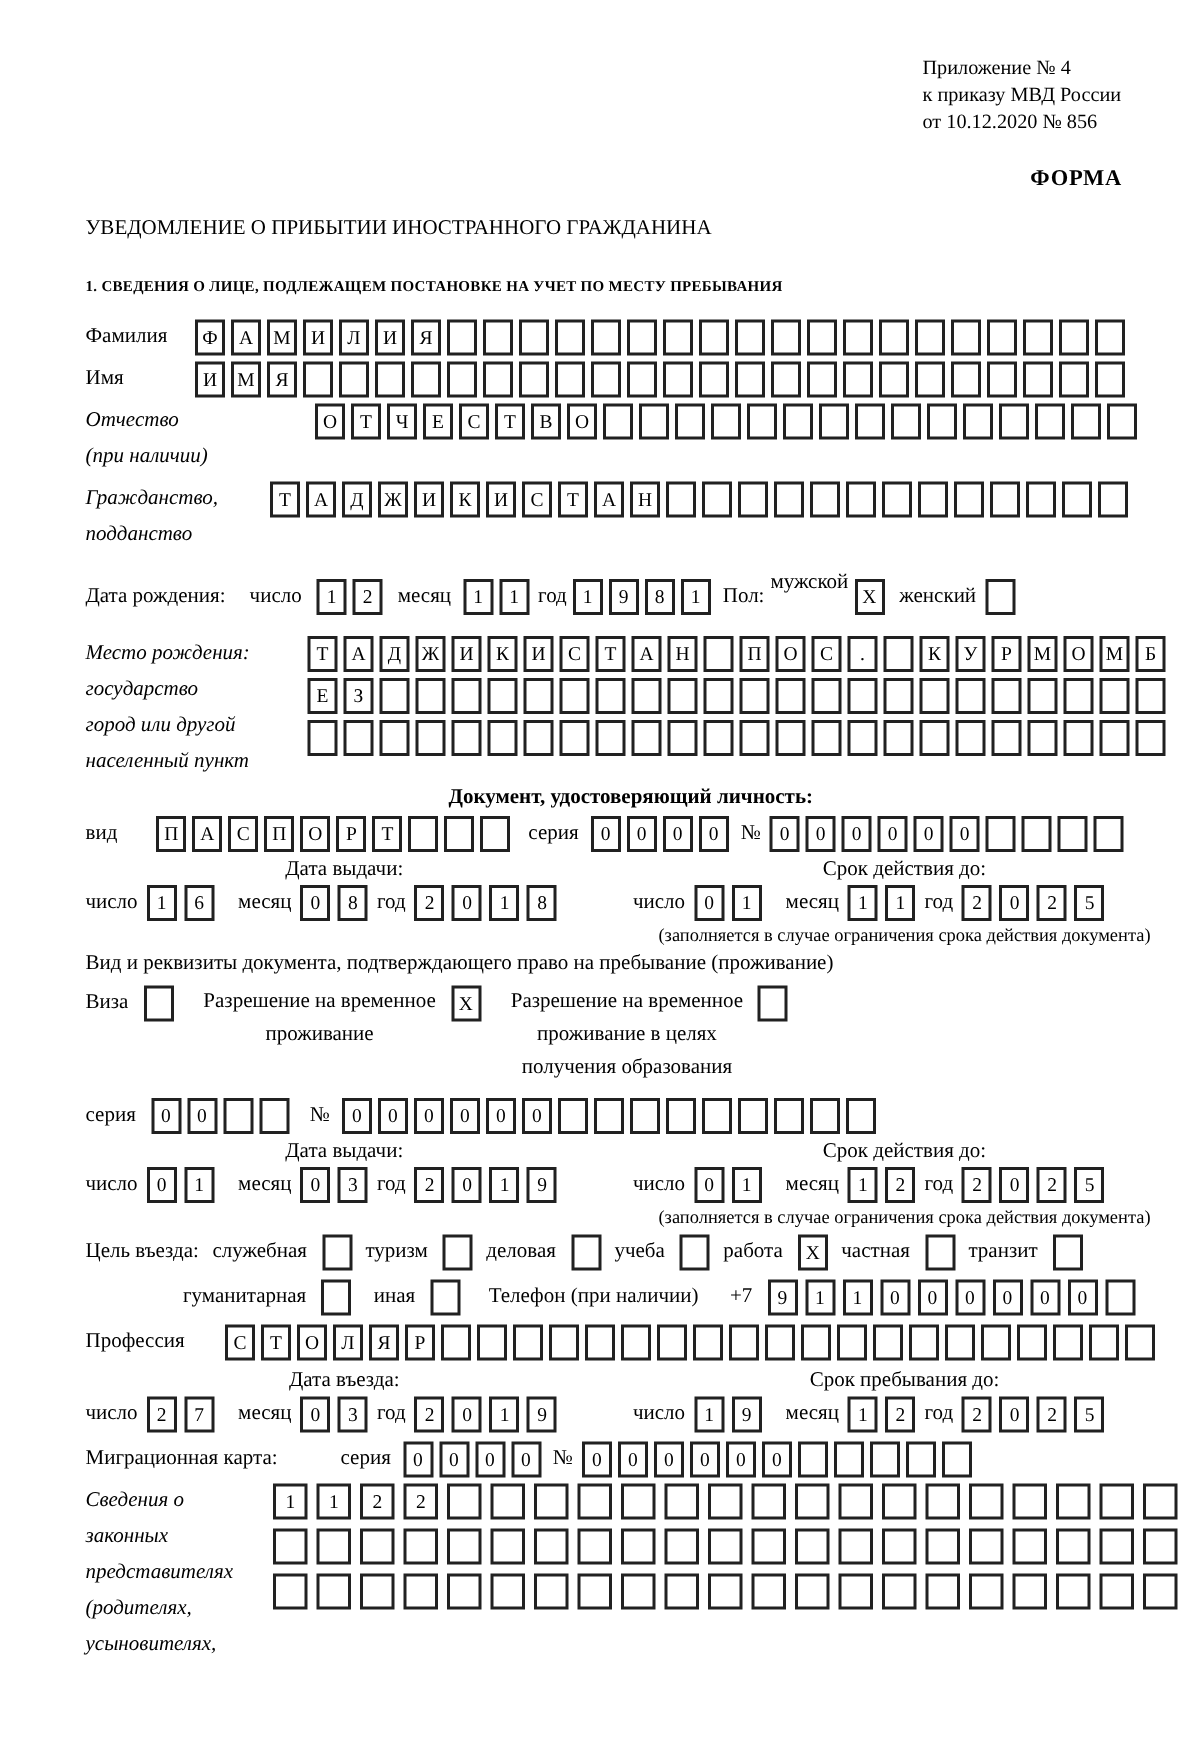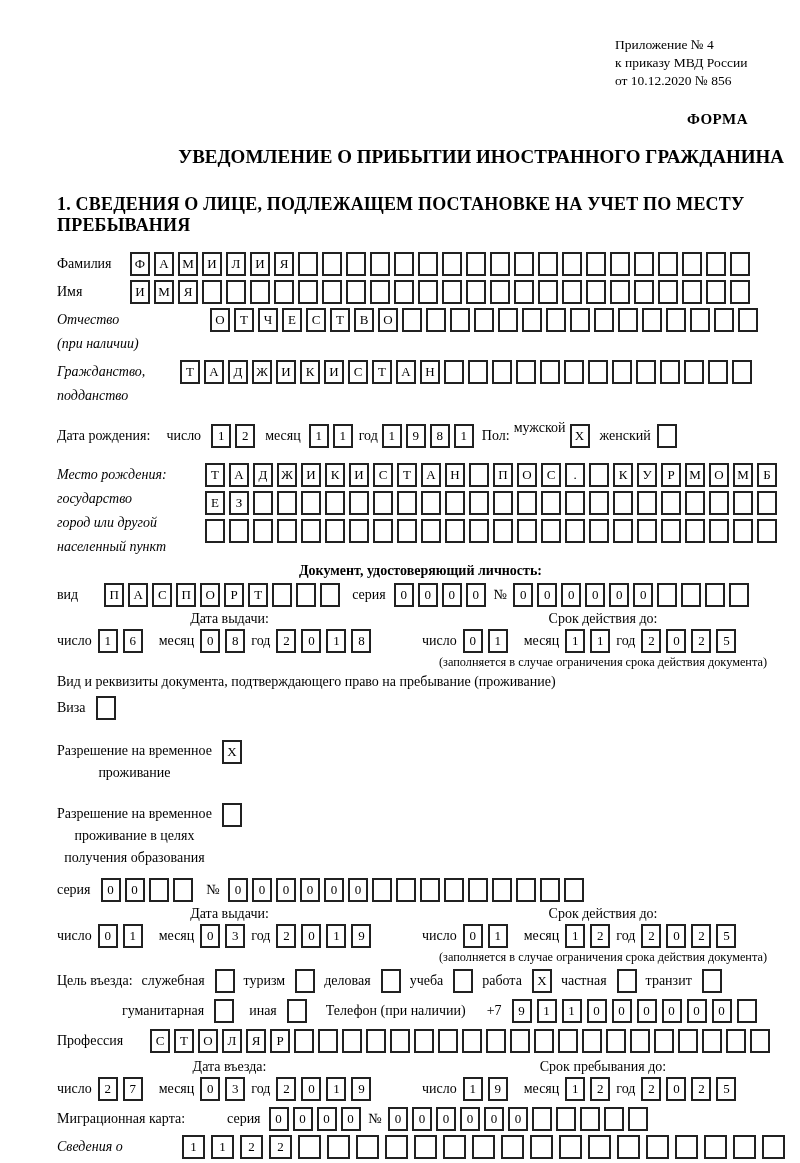--- a/index.html
+++ b/index.html
@@ -3,23 +3,23 @@
 <meta charset="utf-8">
 <style>
   html,body{margin:0;padding:0;background:#fff;}
   body{width:800px;height:1163px;font-family:"Liberation Serif",serif;color:#000;font-size:14px;overflow:hidden;}
   .page{padding:36px 16px 0 57px;position:relative;}
 
   
   .appendix{margin-left:558px;font-size:13.5px;line-height:1.32;}
   .edition{margin-left:558px;font-size:12.5px;line-height:1.3;margin-top:5px;}
   .form-label{text-align:right;margin:22px 36px 0 0;font-weight:bold;font-size:15px;letter-spacing:.5px;}
-  .title{text-align:right;font-weight:bold;font-size:19px;line-height:1.55;margin-top:14px;}
+  .title{text-align:left;font-weight:normal;font-size:14px;line-height:1.55;margin-top:14px;}
   .title .blank-line{display:inline-block;width:55px;border-bottom:2px solid #333;height:14px;margin-left:10px;}
-  .section-heading{font-weight:bold;font-size:18px;margin-top:22px;margin-bottom:16px;letter-spacing:.2px;}
+  .section-heading{font-weight:bold;font-size:10px;margin-top:22px;margin-bottom:16px;letter-spacing:.2px;}
 
   
   .frow{display:flex;align-items:flex-start;margin-bottom:4px;}
   .frow .rlabel{flex-shrink:0;line-height:24px;}
   .lbl{line-height:24px;white-space:nowrap;}
   .cells{display:flex;gap:4px;}
   .cells-wide{gap:6px;}
   .cell{box-sizing:border-box;width:20px;height:24px;border:2px solid #212121;display:flex;align-items:center;justify-content:center;font-size:13px;background:#fff;flex-shrink:0;}
   .cells-wide .cell{width:23px;}
   .checkbox{width:20px;height:24px;}
@@ -30,21 +30,21 @@
   .dates{margin-bottom:4px;}
   .dates-inner{display:flex;}
   .d-col-left{width:345px;}
   .d-col-right{flex:1;padding-left:20px;}
   .d-heading{text-align:center;margin-bottom:2px;}
   .date-line{display:flex;align-items:center;gap:6px;}
   .date-line .cells{gap:5px;}
   .d-note{text-align:center;margin-top:2px;}
 
   
-  .opts{display:flex;align-items:flex-start;gap:20px;margin:6px 0 10px 0;flex-direction:column;}
+  .opts{display:flex;align-items:flex-start;gap:20px;margin:6px 0 10px 0;}
   .opt{display:flex;align-items:flex-start;gap:10px;}
   .opt-lines{text-align:center;line-height:1.55;}
   .opt-lines.single{line-height:24px;}
 
   
   .purpose{display:flex;align-items:center;gap:9px;margin-bottom:6px;flex-wrap:nowrap;}
   .purpose .cell{margin-left:1px;}
 
   .left-labels{line-height:22px;flex-shrink:0;font-style:italic;}
 </style>

